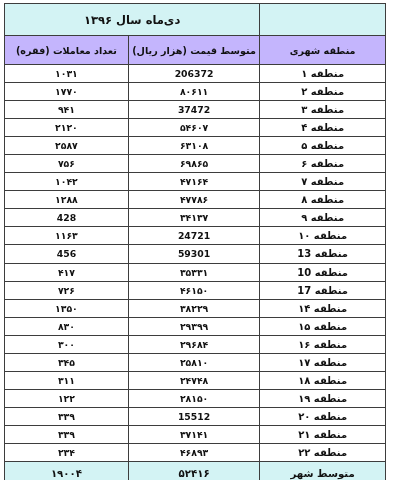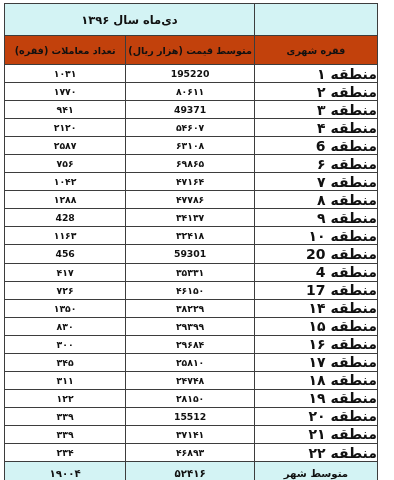--- a/index.html
+++ b/index.html
@@ -11,21 +11,21 @@
   body {
     width: 394px;
     height: 480px;
     overflow: hidden;
     font-family: "DejaVu Sans", "Liberation Sans", sans-serif;
   }
   .table-frame {
     box-sizing: border-box;
     width: 394px;
     height: 480px;
-    padding: 3px 16px 4px 4px;
+    padding: 3px 8px 4px 4px;
     background: #ffffff;
   }
   table.data-table {
     width: 100%;
     height: 100%;
     border-collapse: collapse;
     table-layout: fixed;
     direction: rtl;
     border: 1px solid #3d3d3d;
   }
@@ -47,32 +47,31 @@
   tr.title-row td {
     background: #d3f3f4;
     height: 31px;
     font-size: 11.5px;
     letter-spacing: 0.2px;
   }
   tr.title-row td.title-empty {
     background: #d3f3f4;
   }
   tr.head-row td {
-    background: #c2410c;
+    background: #c4b5fd;
     height: 28px;
     font-size: 9.6px;
   }
   tr.body-row td {
     height: 17.05px;
     font-size: 9.3px;
     background: #ffffff;
   }
   tr.body-row td.cell-district {
-    font-size: 14px;
-    text-align: right;
+    font-size: 10px;
   }
   tr.total-row td {
     background: #d3f3f4;
     height: 22px;
     font-size: 10.2px;
   }
 </style>
 </head>
 <body>
 
@@ -82,46 +81,46 @@
       <col class="col-district">
       <col class="col-price">
       <col class="col-count">
     </colgroup>
     <tbody id="table-body">
       <tr class="title-row">
         <td class="title-empty"></td>
         <td colspan="2">دی‌ماه سال ۱۳۹۶</td>
       </tr>
       <tr class="head-row">
-        <td>فقره شهری</td>
+        <td>منطقه شهری</td>
         <td>متوسط قیمت (هزار ریال)</td>
         <td>تعداد معاملات (فقره)</td>
       </tr>
     <tr class="body-row">
           <td class="cell-district">منطقه ۱</td>
-          <td>195220</td>
+          <td>206372</td>
           <td>۱۰۳۱</td>
         </tr>
         <tr class="body-row">
           <td class="cell-district">منطقه ۲</td>
           <td>۸۰۶۱۱</td>
           <td>۱۷۷۰</td>
         </tr>
         <tr class="body-row">
           <td class="cell-district">منطقه ۳</td>
-          <td>49371</td>
+          <td>37472</td>
           <td>۹۴۱</td>
         </tr>
         <tr class="body-row">
           <td class="cell-district">منطقه ۴</td>
           <td>۵۴۶۰۷</td>
           <td>۲۱۲۰</td>
         </tr>
         <tr class="body-row">
-          <td class="cell-district">منطقه 6</td>
+          <td class="cell-district">منطقه ۵</td>
           <td>۶۳۱۰۸</td>
           <td>۲۵۸۷</td>
         </tr>
         <tr class="body-row">
           <td class="cell-district">منطقه ۶</td>
           <td>۶۹۸۶۵</td>
           <td>۷۵۶</td>
         </tr>
         <tr class="body-row">
           <td class="cell-district">منطقه ۷</td>
@@ -133,30 +132,30 @@
           <td>۴۷۷۸۶</td>
           <td>۱۲۸۸</td>
         </tr>
         <tr class="body-row">
           <td class="cell-district">منطقه ۹</td>
           <td>۳۴۱۳۷</td>
           <td>428</td>
         </tr>
         <tr class="body-row">
           <td class="cell-district">منطقه ۱۰</td>
-          <td>۳۲۴۱۸</td>
+          <td>24721</td>
           <td>۱۱۶۳</td>
         </tr>
         <tr class="body-row">
-          <td class="cell-district">منطقه 20</td>
+          <td class="cell-district">منطقه 13</td>
           <td>59301</td>
           <td>456</td>
         </tr>
         <tr class="body-row">
-          <td class="cell-district">منطقه 4</td>
+          <td class="cell-district">منطقه 10</td>
           <td>۳۵۳۳۱</td>
           <td>۴۱۷</td>
         </tr>
         <tr class="body-row">
           <td class="cell-district">منطقه 17</td>
           <td>۴۶۱۵۰</td>
           <td>۷۲۶</td>
         </tr>
         <tr class="body-row">
           <td class="cell-district">منطقه ۱۴</td>

